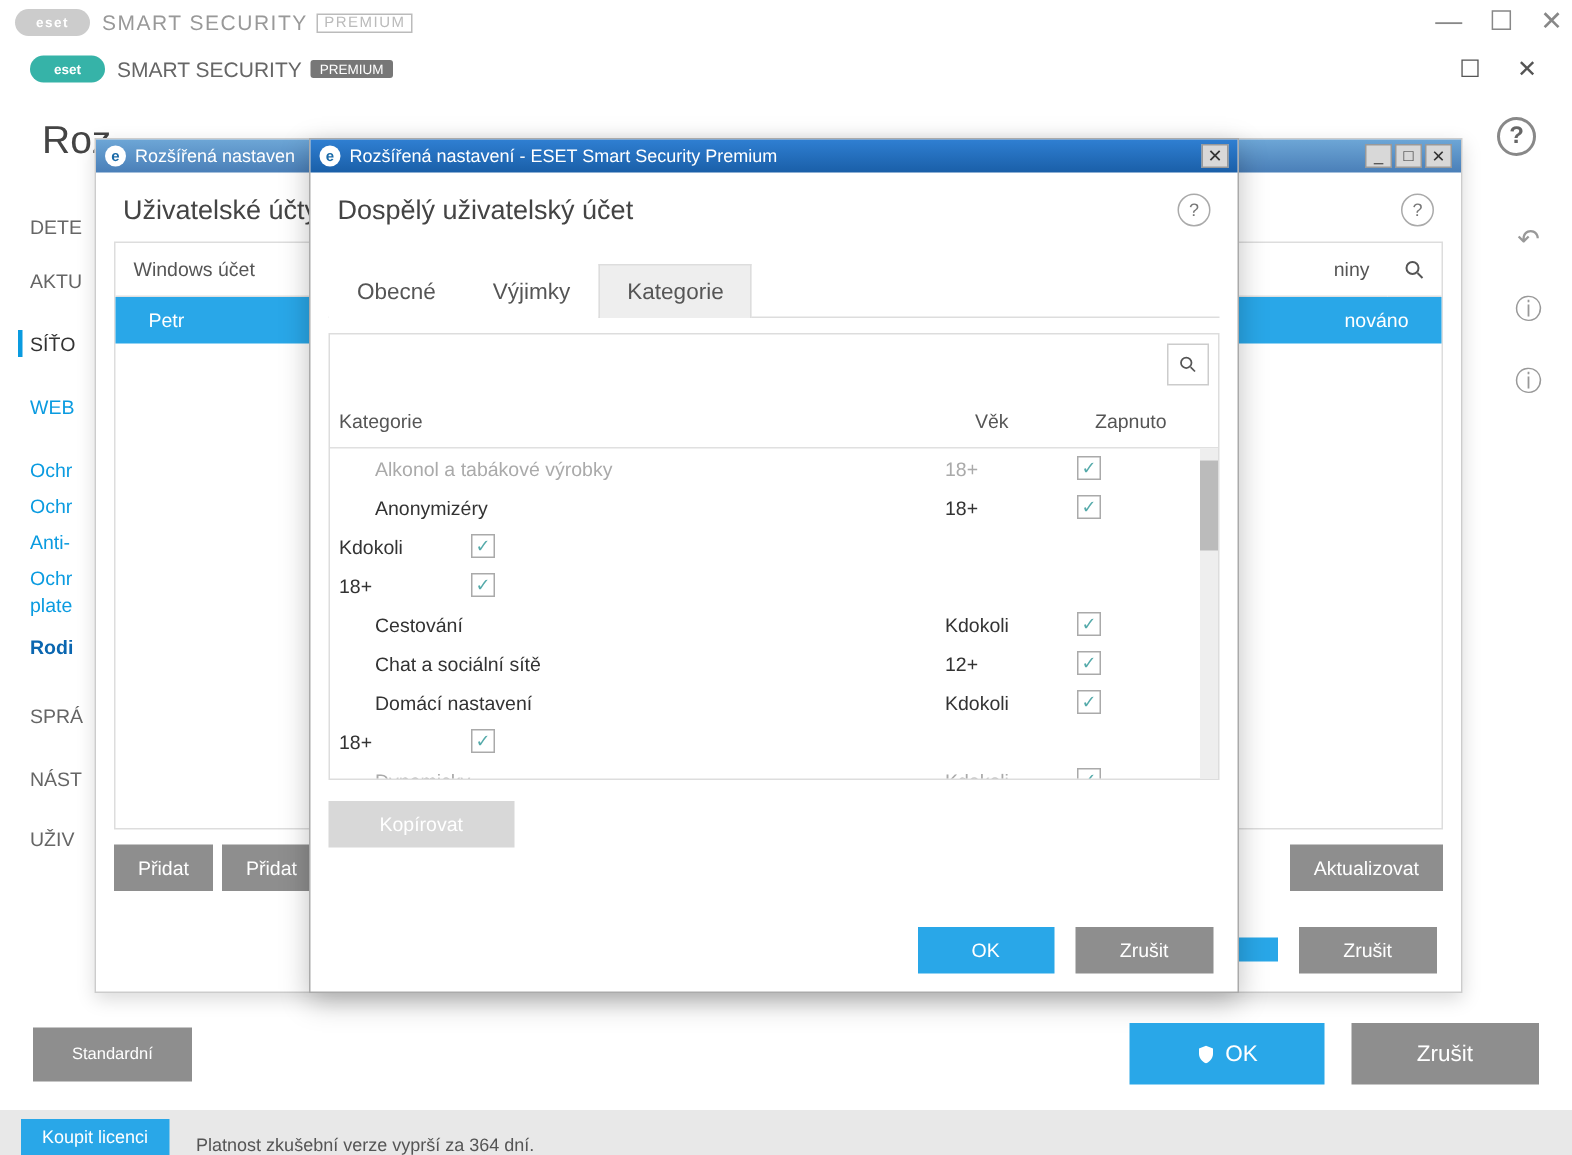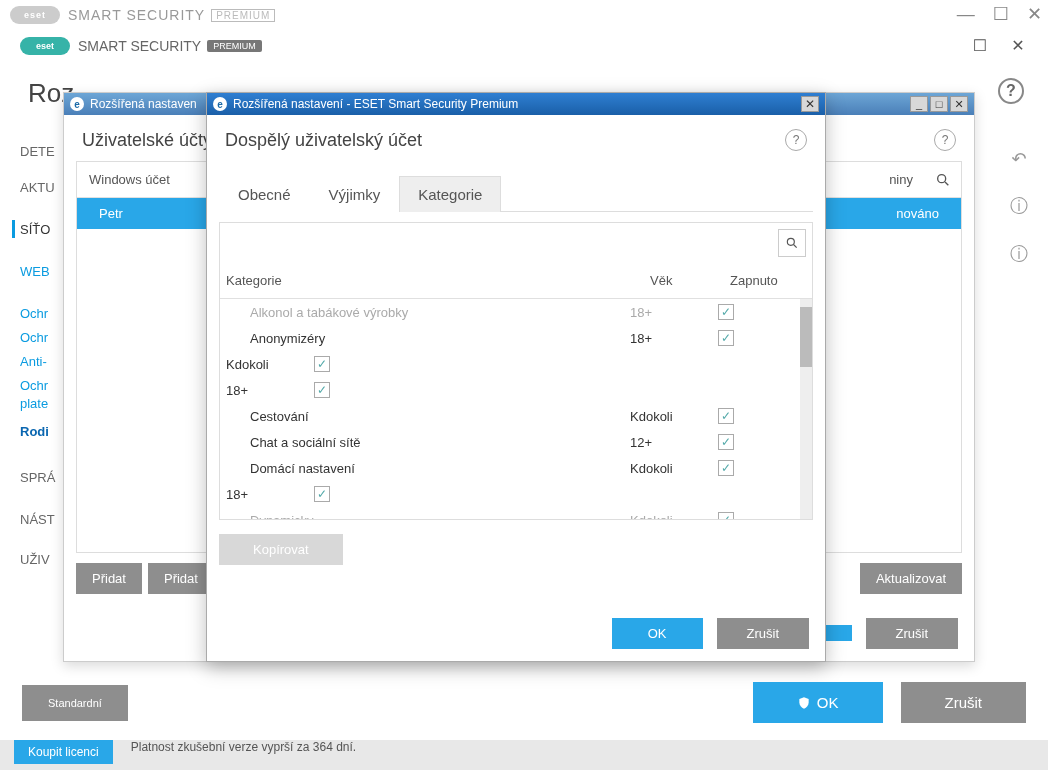--- a/index.html
+++ b/index.html
@@ -95,21 +95,21 @@
 .copybar { margin:14px 12px 0; }
 .copybtn { background:#d8d8d8; color:#fff; border:none; padding:8px 34px; font-size:13px; cursor:default; }
 
 
 .bottom-bar { position:absolute; left:14px; right:14px; top:672px; display:flex; align-items:center; gap:18px; padding:10px 8px; }
 .std-btn { background:#8e8e8e; color:#fff; border:none; padding:12px 26px; font-size:11px; cursor:pointer; }
 .ok-big { background:#29a7e8; color:#fff; border:none; padding:12px 44px; font-size:15px; cursor:pointer; display:inline-flex; align-items:center; gap:6px; }
 .cancel-big { background:#8e8e8e; color:#fff; border:none; padding:12px 44px; font-size:15px; cursor:pointer; }
 .shield { width:14px; height:16px; }
 
-.statusbar { position:absolute; left:0; right:0; bottom:0; height:30px; background:#e8e8e8; display:flex; align-items:flex-start; padding:0 14px; gap:18px; font-size:12px; color:#555; }
+.statusbar { position:absolute; left:0; right:0; bottom:0; height:30px; background:#e8e8e8; display:flex; align-items:flex-end; padding:0 14px; gap:18px; font-size:12px; color:#555; }
 .buy { background:#29a7e8; color:#fff; border:none; padding:5px 14px; font-size:12px; cursor:pointer; }
 </style>
 </head>
 <body>
 
 <div class="bg-titlebar">
   <span class="logo">eset</span>
   <span>SMART SECURITY</span>
   <span class="dim-premium">PREMIUM</span>
 </div>

